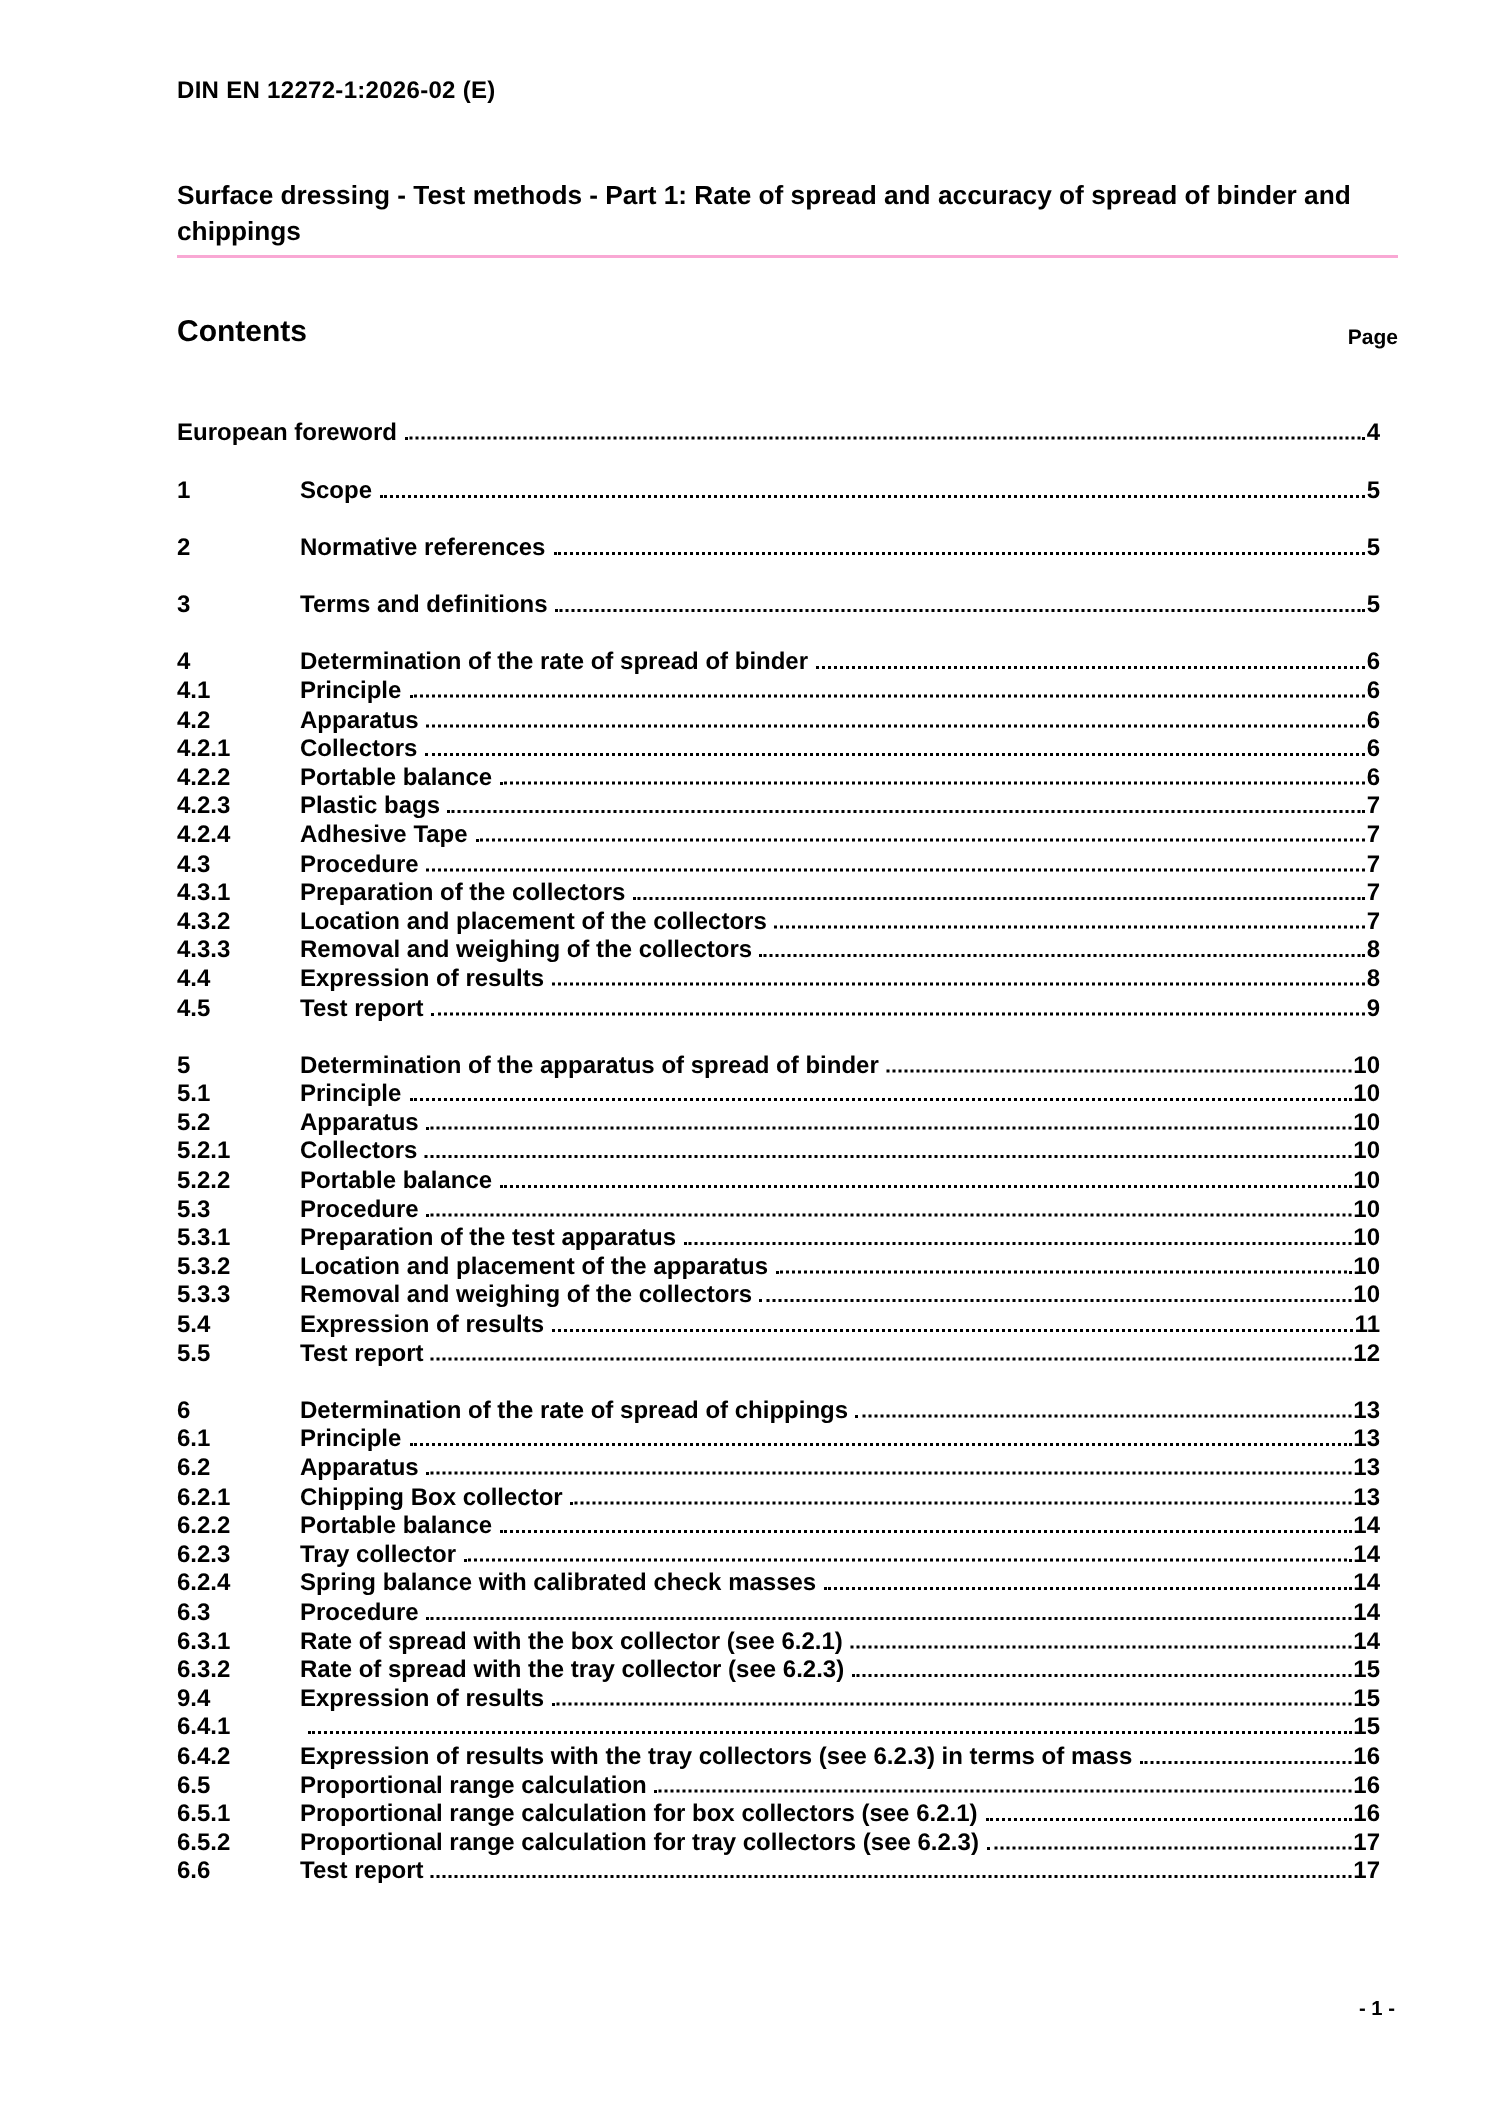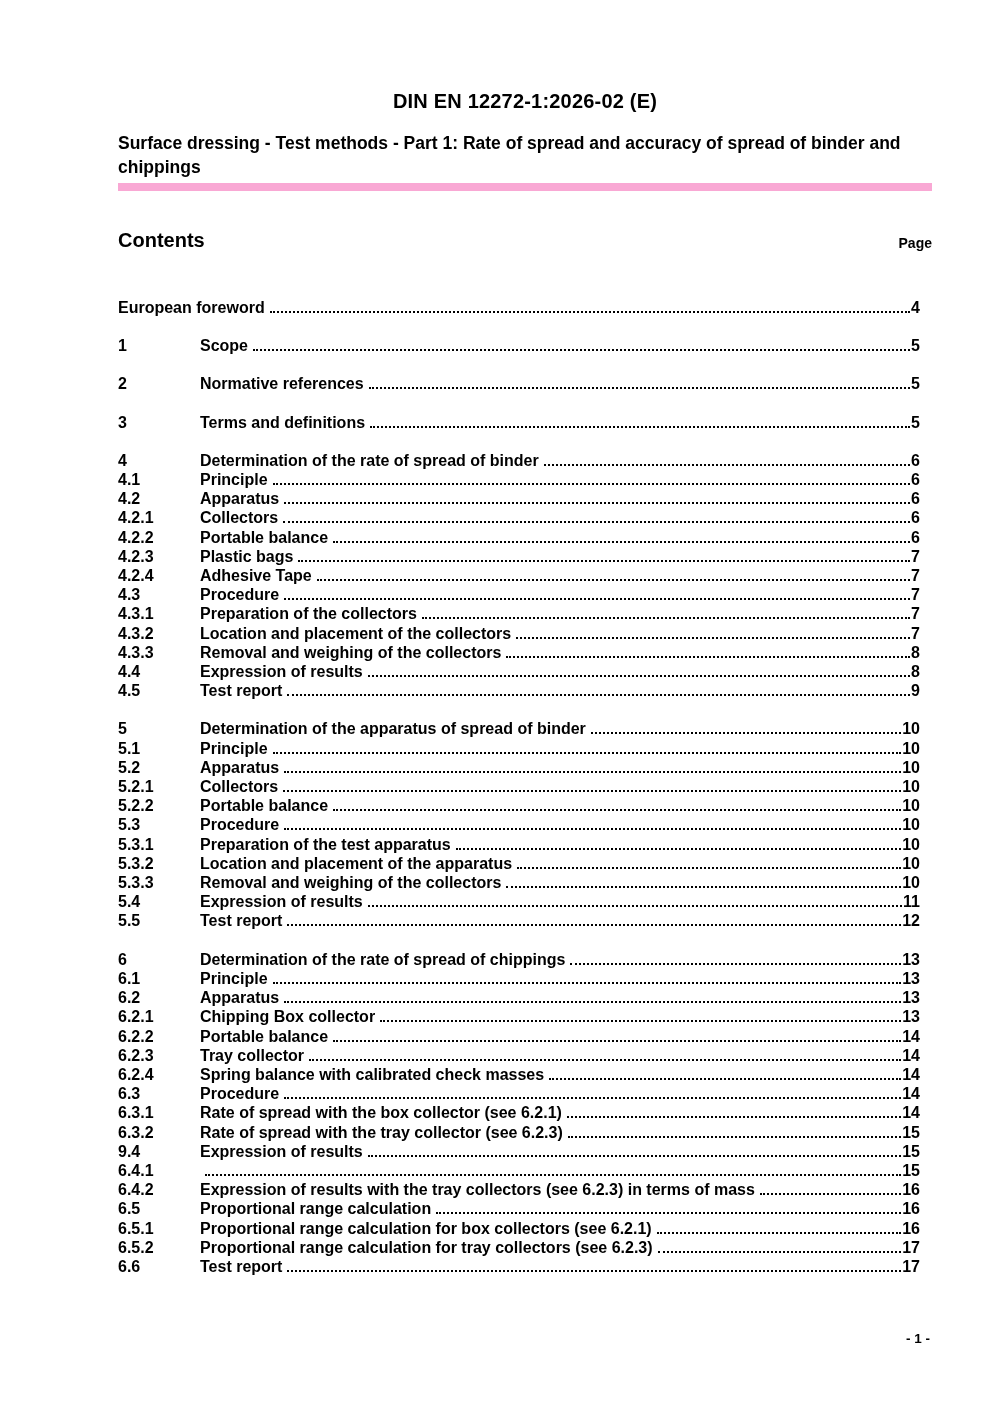--- a/index.html
+++ b/index.html
@@ -14,31 +14,30 @@
     box-sizing: border-box;
     background: #ffffff;
     color: #000000;
     font-family: "Liberation Sans", sans-serif;
     font-weight: bold;
     padding: 0 60px 0 118px;
     overflow: hidden;
   }
   .doc-title {
     margin: 0;
-    padding-top: 90px;
-    font-size: 20px;
+    padding-top: 52px;
+    font-size: 16px;
     line-height: 1.15;
     letter-spacing: 0.2px;
-    text-align: center;
   }
   .doc-subtitle {
-    margin-top: 18px;
+    margin-top: 48px;
     font-size: 17.5px;
     line-height: 24px;
-    border-bottom: 8px solid #f9a8d4;
+    border-bottom: 2px solid #f9a8d4;
     padding-bottom: 4px;
   }
   .contents-row {
     margin-top: 38px;
     display: flex;
     justify-content: space-between;
     align-items: flex-end;
   }
   .contents-heading {
     margin: 0;

